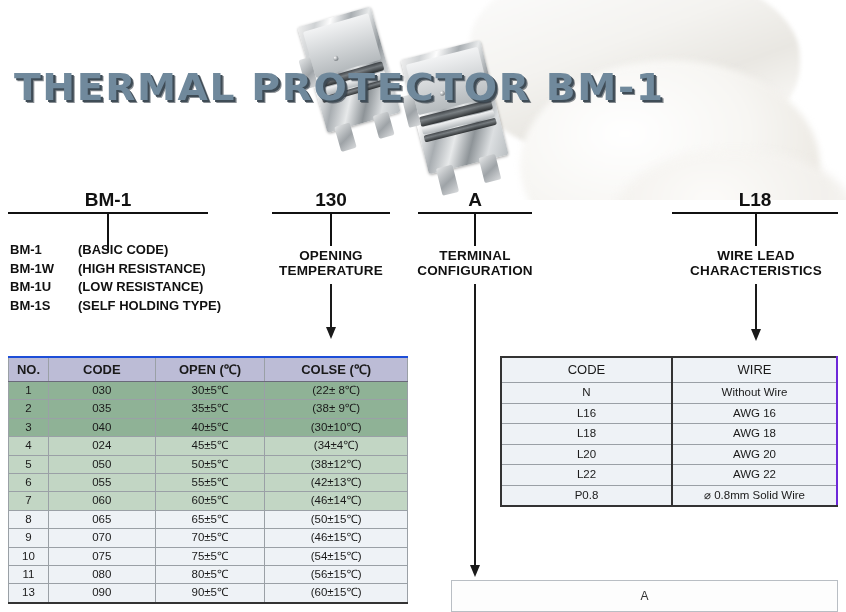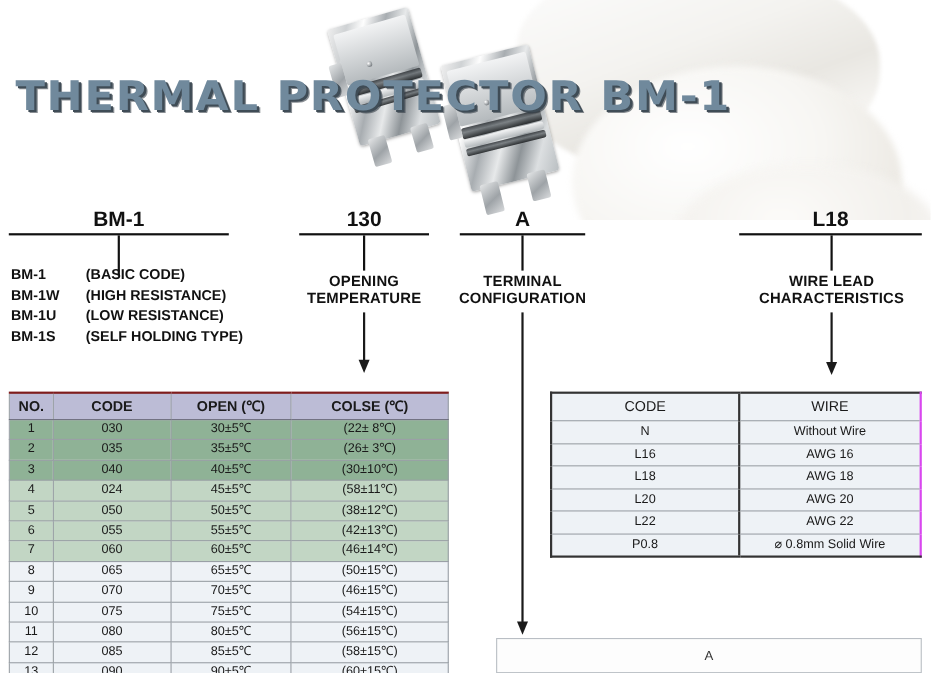--- a/index.html
+++ b/index.html
@@ -102,21 +102,21 @@
   
   table{border-collapse:collapse;position:absolute;}
   .temp-table{left:8px;top:356px;width:400px;}
   .temp-table th,.temp-table td{
     border:1px solid #9aa0a6;
     font-size:11.5px;color:#1a1a1a;text-align:center;
     height:17.4px;line-height:17.4px;padding:0;
   }
   .temp-table thead th{
     background:#bcbcd6;font-size:13px;font-weight:bold;height:23px;line-height:23px;
-    border-top:2px solid #7f1d1d;border-bottom:1px solid #6a6a7a;
+    border-top:2px solid #1d4ed8;border-bottom:1px solid #6a6a7a;
   }
   .temp-table col.c0{width:40px;}
   .temp-table col.c1{width:107px;}
   .temp-table col.c2{width:110px;}
   .temp-table col.c3{width:143px;}
   .temp-table tr.g1 td{background:#8fb296;}
   .temp-table tr.g2 td{background:#c2d6c4;}
   .temp-table tr.w td{background:#eef2f6;}
   .temp-table tbody tr:last-child td{border-bottom:2px solid #333;}
 
@@ -128,21 +128,21 @@
   }
   .wire-table thead th{
     font-size:13px;height:24px;line-height:24px;font-weight:normal;
     border-top:2px solid #333;
   }
   .wire-table col.w0{width:172px;}
   .wire-table col.w1{width:166px;}
   .wire-table td.divider,.wire-table th.divider{border-left:2px solid #333;}
   .wire-table tbody tr:last-child td{border-bottom:2px solid #333;}
   .wire-table tr td:first-child,.wire-table tr th:first-child{border-left:2px solid #333;}
-  .wire-table tr td:last-child,.wire-table tr th:last-child{border-right:2px solid #d946ef;}
+  .wire-table tr td:last-child,.wire-table tr th:last-child{border-right:2px solid #6d28d9;}
 
   
   .abox{
     position:absolute;left:451px;top:580px;width:385px;height:30px;
     border:1px solid #b9bec4;background:#fdfdfd;
     font-size:12px;color:#333;text-align:center;line-height:30px;
   }
 </style>
 </head>
 <body>
@@ -258,33 +258,33 @@
         <tr class="g1">
           <td>1</td>
           <td>030</td>
           <td>30±5℃</td>
           <td>(22± 8℃)</td>
         </tr>
         <tr class="g1">
           <td>2</td>
           <td>035</td>
           <td>35±5℃</td>
-          <td>(26± 3℃)</td>
+          <td>(38± 9℃)</td>
         </tr>
         <tr class="g1">
           <td>3</td>
           <td>040</td>
           <td>40±5℃</td>
           <td>(30±10℃)</td>
         </tr>
         <tr class="g2">
           <td>4</td>
           <td>024</td>
           <td>45±5℃</td>
-          <td>(58±11℃)</td>
+          <td>(34±4℃)</td>
         </tr>
         <tr class="g2">
           <td>5</td>
           <td>050</td>
           <td>50±5℃</td>
           <td>(38±12℃)</td>
         </tr>
         <tr class="g2">
           <td>6</td>
           <td>055</td>
@@ -313,26 +313,20 @@
           <td>10</td>
           <td>075</td>
           <td>75±5℃</td>
           <td>(54±15℃)</td>
         </tr>
         <tr class="w">
           <td>11</td>
           <td>080</td>
           <td>80±5℃</td>
           <td>(56±15℃)</td>
-        </tr>
-        <tr class="w">
-          <td>12</td>
-          <td>085</td>
-          <td>85±5℃</td>
-          <td>(58±15℃)</td>
         </tr>
         <tr class="w">
           <td>13</td>
           <td>090</td>
           <td>90±5℃</td>
           <td>(60±15℃)</td>
         </tr>
       </tbody>
   </table>
 

